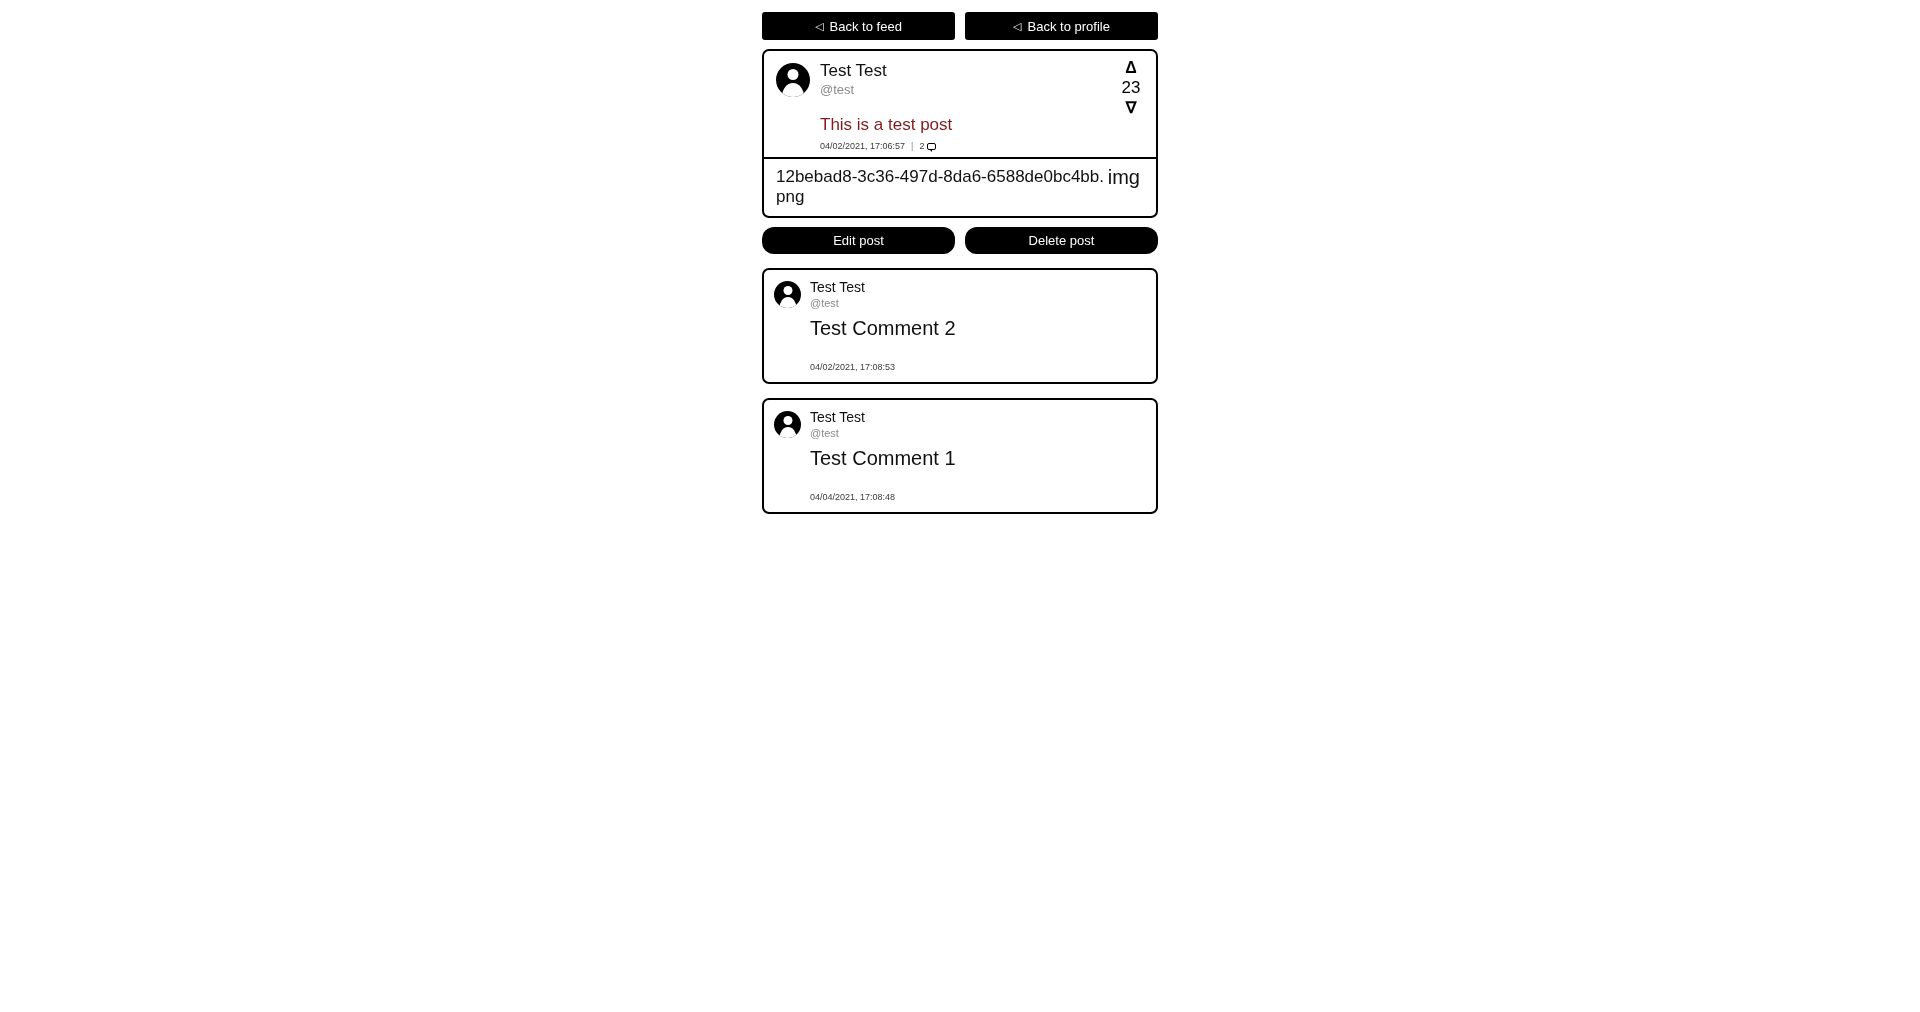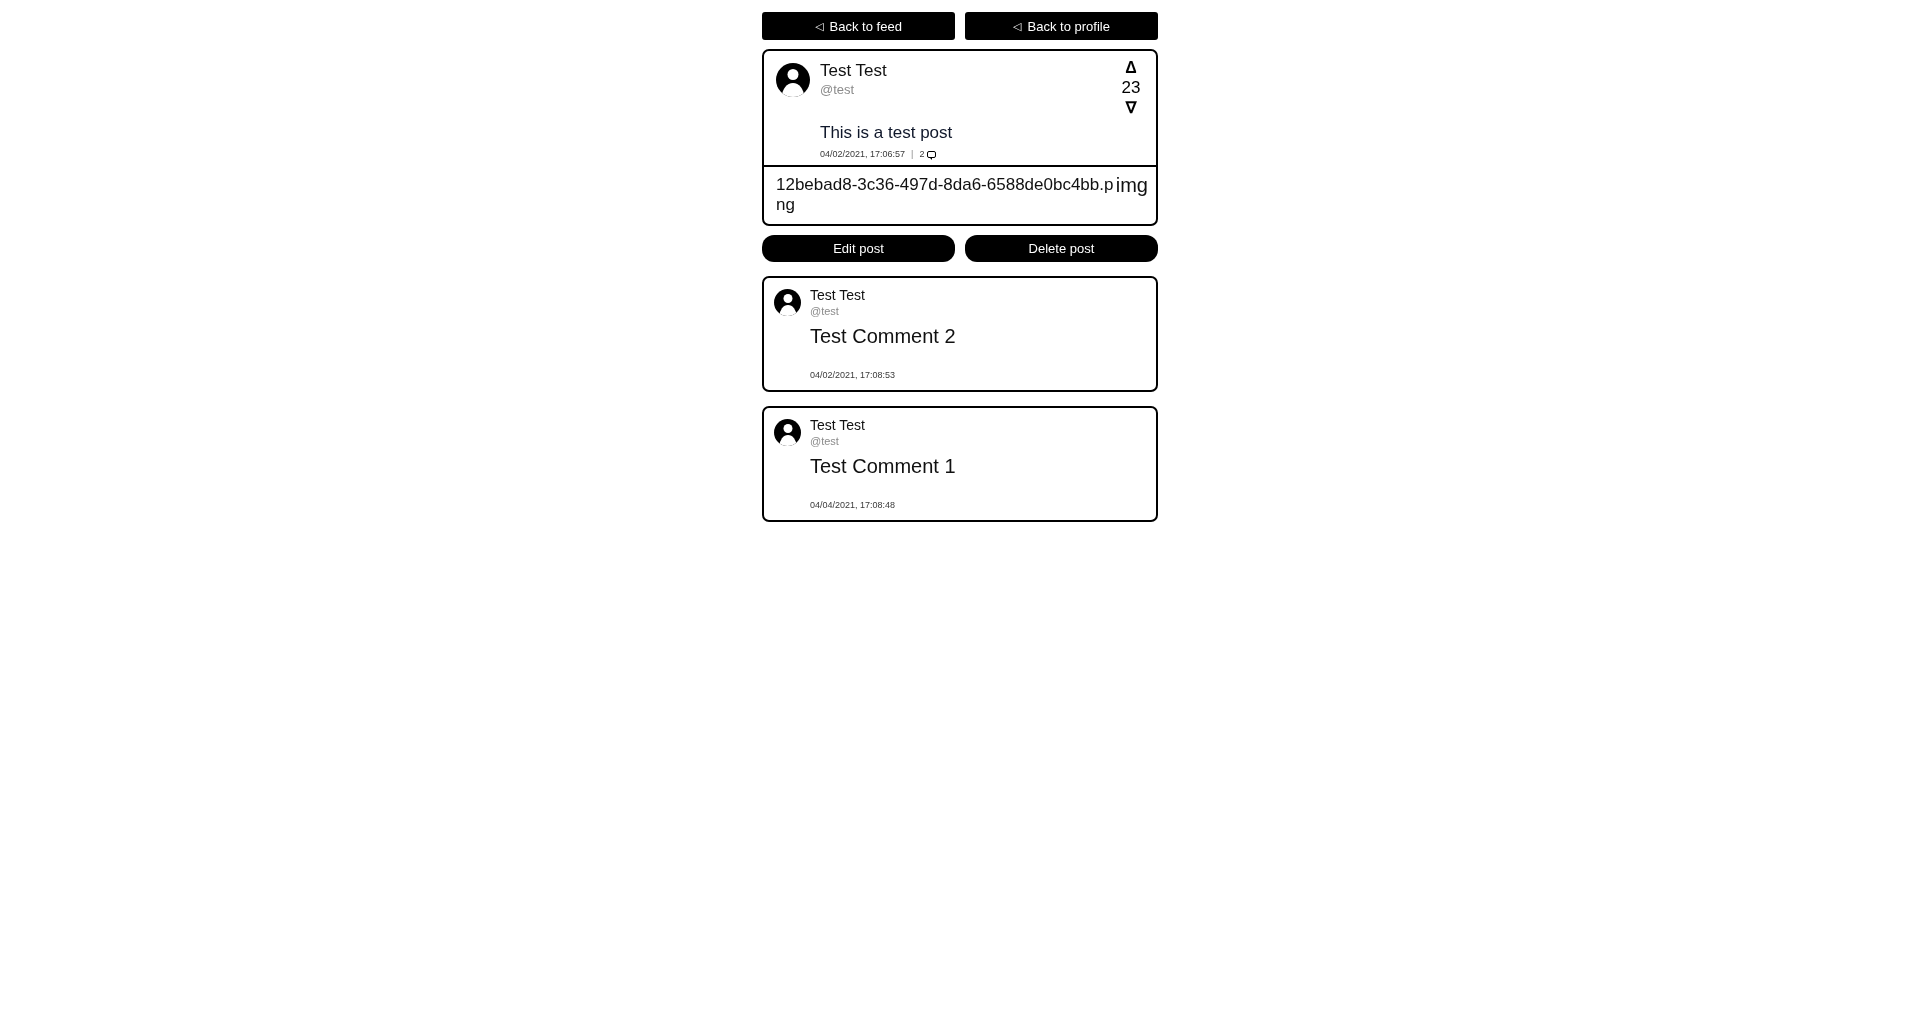--- a/index.html
+++ b/index.html
@@ -110,22 +110,22 @@
   }
   .author-handle {
     font-size: 13px;
     line-height: 16px;
     color: #8b8b8b;
     margin-top: 1px;
   }
   .post-text {
     font-size: 17px;
     line-height: 21px;
-    color: #0f172a;
-    margin-top: 24px;
+    color: #7f1d1d;
+    margin-top: 16px;
   }
   .post-meta {
     margin-top: 6px;
     font-size: 9px;
     color: #3a3a3a;
     display: flex;
     align-items: flex-end;
     gap: 6px;
   }
   .meta-sep { color: #888; }
@@ -166,21 +166,21 @@
     user-select: none;
     font-weight: 700;
   }
   .vote-count {
     font-size: 17px;
     line-height: 22px;
     font-weight: 400;
   }
   .post-attachment {
     border-top: 2px solid #000000;
-    padding: 8px 8px 9px 12px;
+    padding: 8px 16px 9px 12px;
     display: flex;
     align-items: flex-start;
   }
   .attachment-name {
     font-size: 17px;
     line-height: 20px;
     color: #111111;
     word-break: break-all;
     flex: 1 1 auto;
   }

